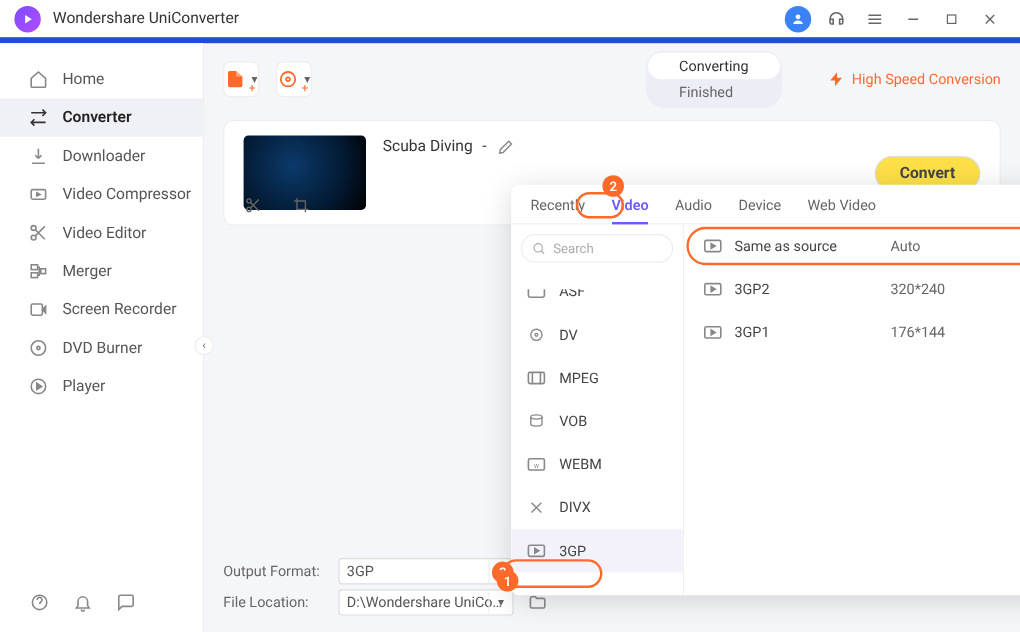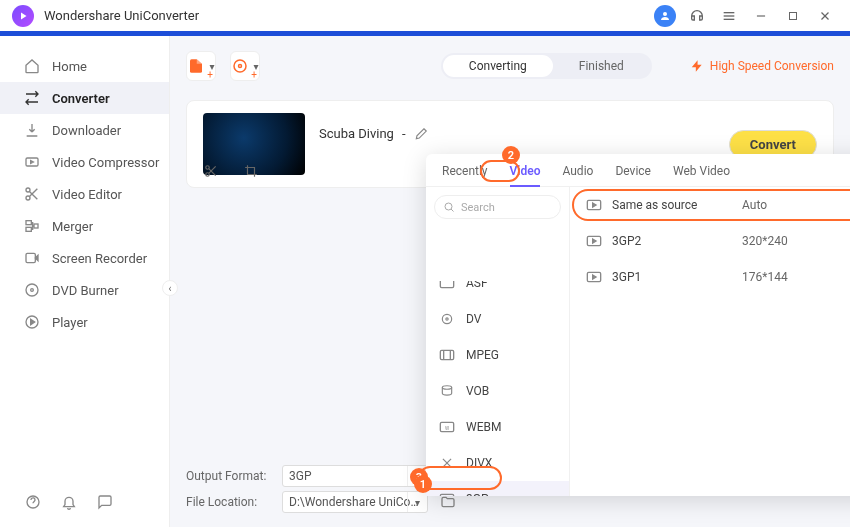--- a/index.html
+++ b/index.html
@@ -23,28 +23,28 @@
 .sidebar .grow { flex:1; }
 .sidebar .bottom { display:flex; gap:18px; padding: 0 0 16px 24px; color:#888; }
 .sidebar .bottom .bicon { width:18px; height:18px; display:flex; align-items:center; justify-content:center; cursor:pointer; }
 .collapse-handle { position:absolute; left:162px; top:280px; width:16px; height:16px; background:#fff; border:1px solid #eee; border-radius:50%; display:flex; align-items:center; justify-content:center; font-size:10px; color:#666; cursor:pointer; }
 
 .main { flex:1; padding: 10px 16px 0 16px; position:relative; }
 
 .toolbar { display:flex; align-items:center; height:40px; gap:14px; }
 .toolbar .addbtn { width:30px; height:30px; border-radius:6px; background:#fff; border:1px solid #eee; display:flex; align-items:center; justify-content:center; cursor:pointer; position:relative; }
 .toolbar .addbtn .caret { margin-left:4px; font-size:10px; color:#666; }
-.segmented { margin-left:auto; display:flex; background:#edeef5; border-radius:16px; padding:2px; }
+.segmented { margin-left:auto; display:flex; background:#edeef5; border-radius:16px; padding:2px;flex-direction:column; }
 .segmented .seg { padding:4px 26px; font-size:12px; color:#666; border-radius:14px; cursor:pointer; }
 .segmented .seg.active { background:#fff; color:#333; }
 .hispeed { margin-left:24px; display:flex; align-items:center; gap:6px; font-size:12px; color:#ff6a2b; cursor:pointer;justify-content:space-between; }
 
 .card { margin-top:14px; background:#fff; border:1px solid #eee; border-radius:8px; padding:12px 16px; display:flex; align-items:flex-start; gap:14px; position:relative; }
 .thumb { width:102px; height:62px; border-radius:4px; background: radial-gradient(circle at 40% 40%, #0b3a6b 0%, #031a33 60%, #000 100%); }
-.card .title-row { display:flex; align-items:center; gap:8px; color:#333; font-size:13px; margin-top:13px; }
+.card .title-row { display:flex; align-items:center; gap:8px; color:#333; font-size:13px; margin-top:2px; }
 .card .tool-row { position:absolute; left:16px; bottom:8px; display:flex; gap:24px; color:#666; }
 .card .tool-row .ticon2 { width:16px; height:16px; cursor:pointer; display:flex; align-items:center; justify-content:center; }
 .convert-btn { margin-left:auto; padding:6px 20px; font-size:13px; color:#444; border:1px solid #ddd; border-radius:16px; background:#fde047; cursor:pointer; align-self:center;font-weight:bold; }
 
 .footer { position:absolute; left:16px; right:16px; bottom:12px; }
 .footer-row { display:flex; align-items:center; gap:10px; font-size:12px; color:#555; height:26px; }
 .footer-row .label { width:86px; color:#666; }
 .sel { width:146px; height:22px; border:1px solid #ddd; border-radius:3px; display:flex; align-items:center; padding:0 6px; font-size:12px; color:#555; background:#fff; cursor:pointer; position:relative; }
 .sel .caret { position:absolute; right:0; top:0; width:20px; height:100%; display:flex; align-items:center; justify-content:center; font-size:10px; color:#666; border-left:1px solid #eee; }
 .small-ico { width:20px; height:20px; display:flex; align-items:center; justify-content:center; color:#888; cursor:pointer; }
@@ -54,21 +54,21 @@
 
 
 .popup { position:absolute; left:256px; top:118px; width:492px; height:342px; background:#fff; border-radius:6px; box-shadow:0 4px 24px rgba(0,0,0,0.15); display:flex; flex-direction:column; z-index:20; }
 .popup .tabs { display:flex; gap:22px; padding:10px 16px 0 16px; font-size:12px; color:#666; border-bottom:1px solid #f0f0f0; }
 .popup .tab { padding-bottom:8px; cursor:pointer; position:relative; }
 .popup .tab.active { color:#6b5bff; font-weight:600; }
 .popup .tab.active::after { content:""; position:absolute; left:0; right:0; bottom:-1px; height:2px; background:#6b5bff; }
 .popup .body { flex:1; display:flex; overflow:hidden; }
 .popup .col-left { width:144px; border-right:1px solid #f0f0f0; display:flex; flex-direction:column;gap:14px; }
 .popup .search { margin:8px; height:24px; border:1px solid #eee; border-radius:12px; display:flex; align-items:center; padding:0 8px; gap:6px; color:#aaa; font-size:11px; }
-.popup .fmt-list { flex:1; overflow:hidden;margin-top:40px; }
+.popup .fmt-list { flex:1; overflow:hidden; }
 .popup .fmt { height:36px; display:flex; align-items:center; gap:10px; padding-left:12px; font-size:12px; color:#444; cursor:pointer; }
 .popup .fmt .ficon { width:18px; height:14px; display:flex; align-items:center; justify-content:center; color:#888; }
 .popup .fmt.selected { background:#f3f2fb; }
 .popup .col-right { flex:1; }
 .popup .preset { height:36px; display:flex; align-items:center; padding:0 16px; font-size:12px; color:#444; cursor:pointer; gap:10px; }
 .popup .preset .pname { flex:0 0 120px; }
 .popup .preset .pres { flex:1; color:#666; }
 .popup .preset.highlight { outline:2px solid #ff6a2b; outline-offset:-4px; border-radius:20px; }
 
 

